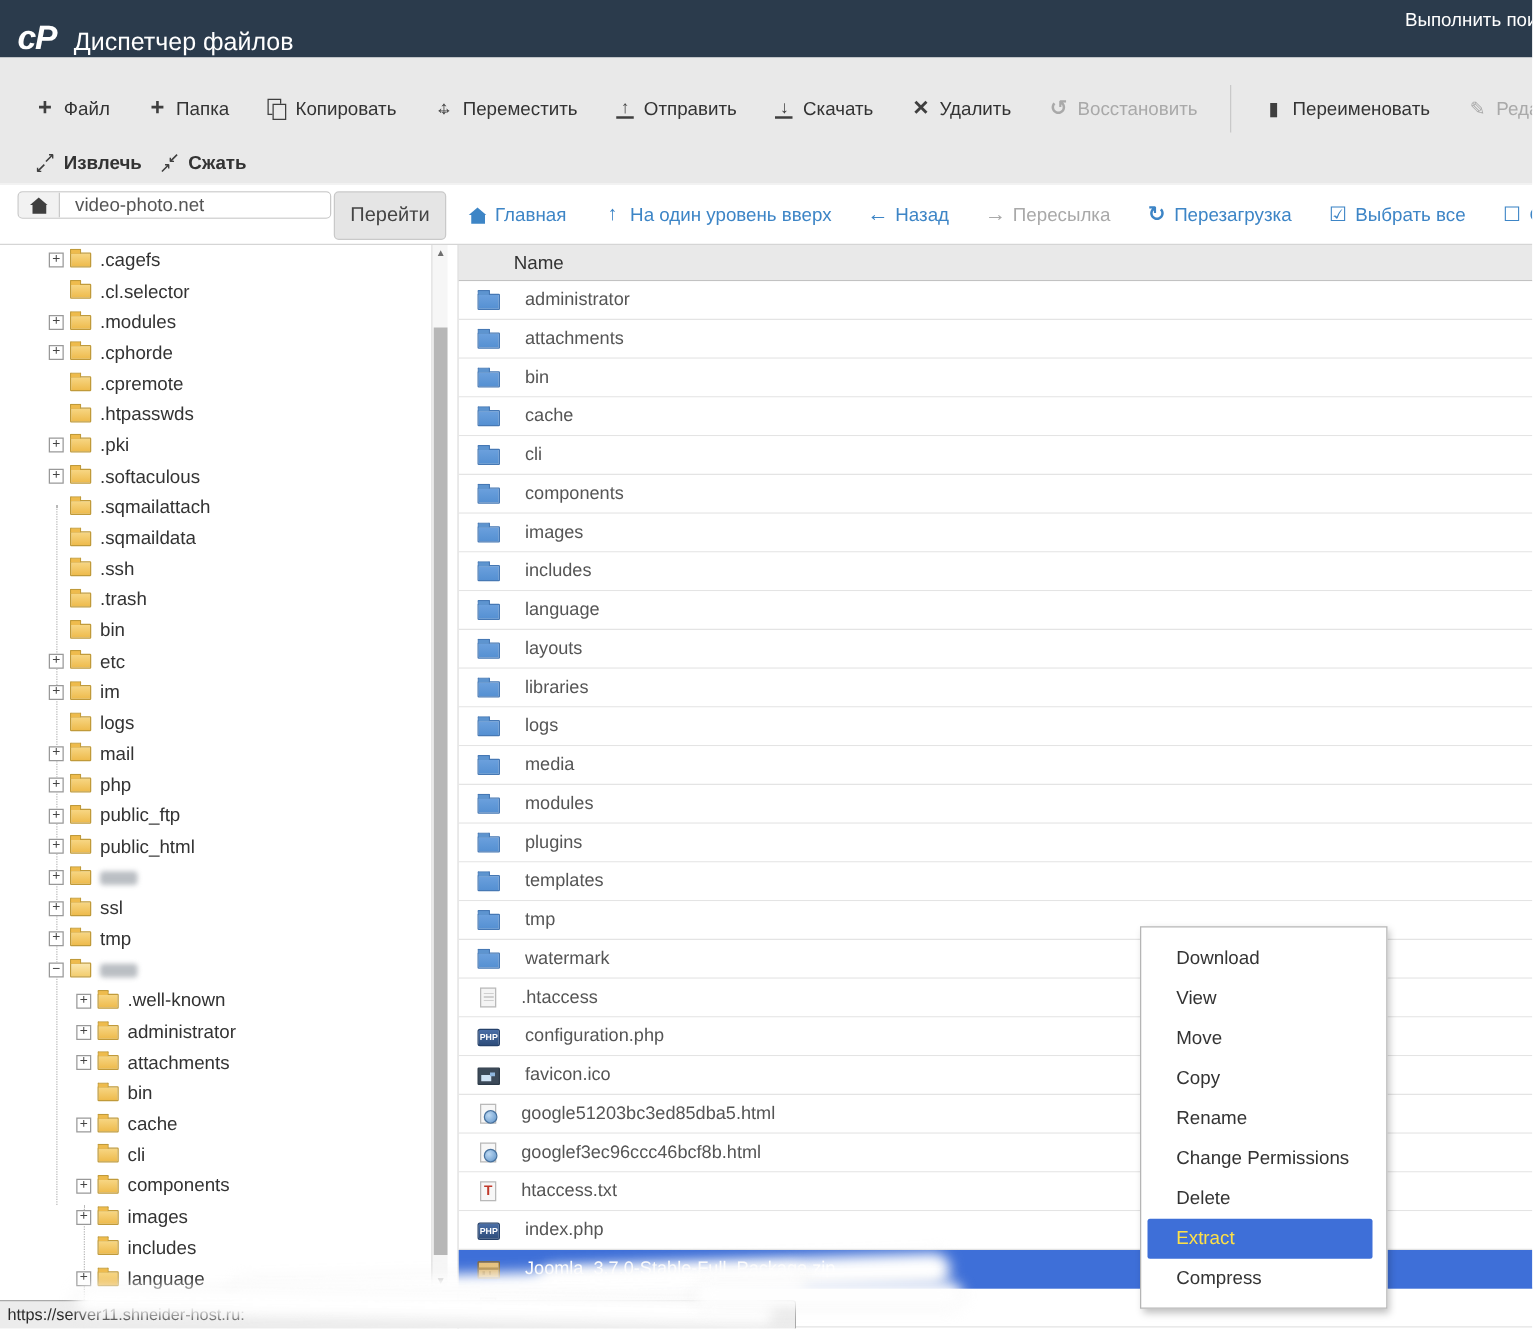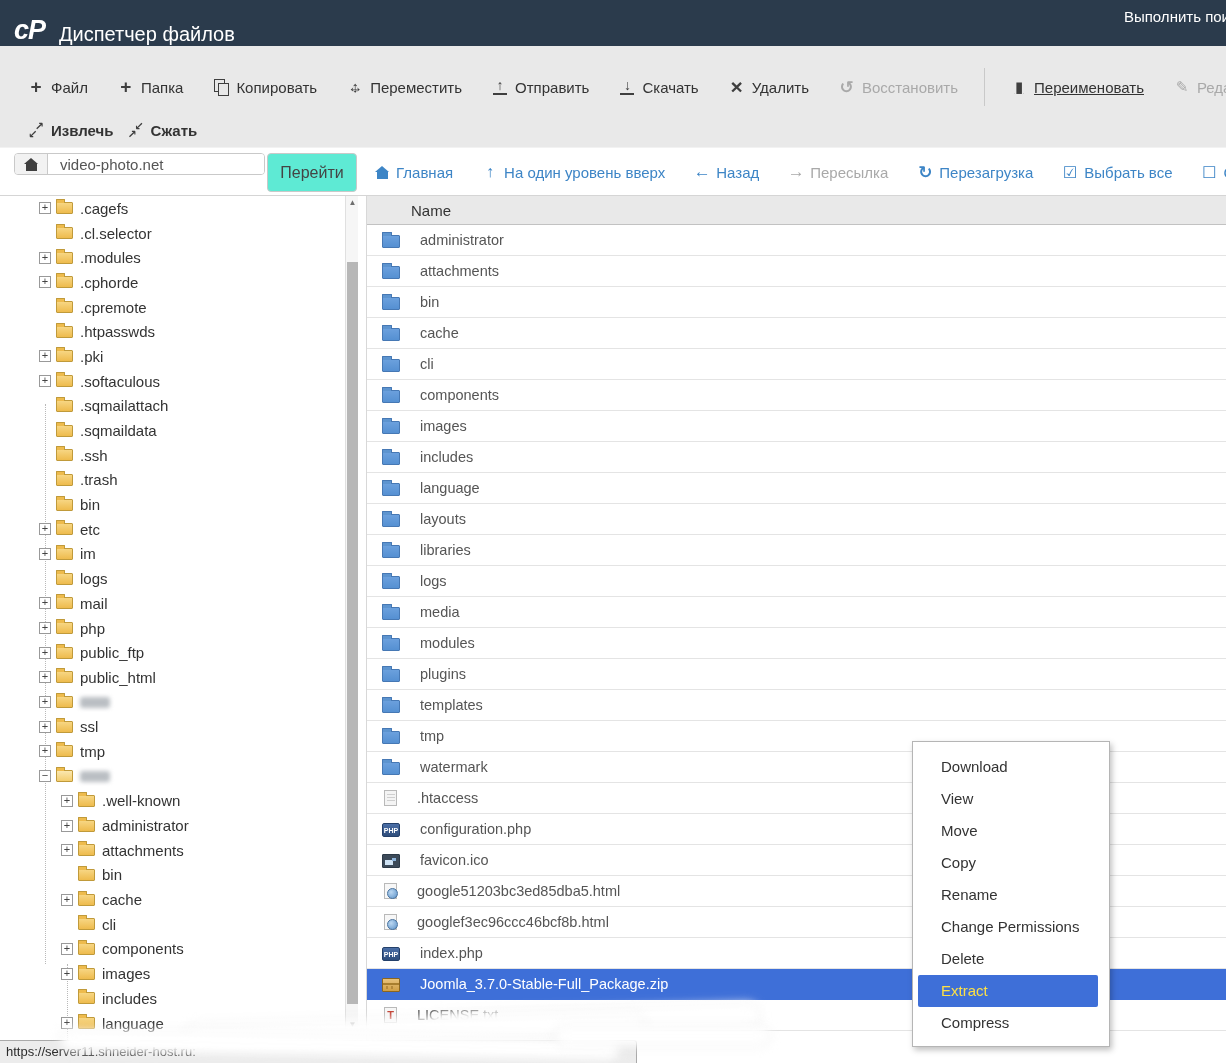--- a/index.html
+++ b/index.html
@@ -16,21 +16,21 @@
   .search-link{position:absolute;right:-4px;top:8px;font-size:15px;white-space:nowrap;color:#fff;}
 
   
   .toolbar{position:absolute;left:0;top:46px;width:1226px;height:101px;background:var(--toolbar-bg);overflow:hidden;}
   .tb-row{display:flex;align-items:center;white-space:nowrap;}
   .tb-row1{margin:22px 0 0 28px;gap:30px;}
   .tb-row2{margin:16px 0 0 28px;gap:14px;font-weight:bold;}
   .tb-btn{display:flex;align-items:center;gap:7px;font-size:15px;color:#333;cursor:pointer;}
   .tb-btn.m-disabled{color:#aaahsl;color:#a9a9a9;}
   .tb-btn.m-disabled .tbi{color:#a9a9a9;border-color:#a9a9a9;}
-  .tb-btn.m-divider_before{border-left:1px solid #c9c9c9;padding-left:26px;margin-left:-4px;height:38px;text-decoration:underline;}
+  .tb-btn.m-divider_before{border-left:1px solid #c9c9c9;padding-left:26px;margin-left:-4px;height:38px;}
   .tbi{display:inline-flex;align-items:center;justify-content:center;width:16px;height:16px;color:#3f3f3f;font-style:normal;position:relative;flex:0 0 auto;}
   .ic-plus::before{content:"+";font-weight:900;font-size:19px;line-height:14px;}
   .ic-copy::before{content:"";position:absolute;left:1px;top:0;width:9px;height:11px;border:1.5px solid currentColor;background:var(--toolbar-bg);}
   .ic-copy::after{content:"";position:absolute;left:5px;top:4px;width:9px;height:11px;border:1.5px solid currentColor;background:var(--toolbar-bg);}
   .ic-move::before{content:"↔";position:absolute;font-weight:900;font-size:15px;line-height:16px;}
   .ic-move::after{content:"↕";position:absolute;font-weight:900;font-size:15px;line-height:16px;}
   .ic-upload::before{content:"↑";font-weight:900;font-size:14px;position:absolute;top:-2px;}
   .ic-upload::after{content:"";position:absolute;left:1px;right:1px;bottom:0;height:2px;background:currentColor;}
   .ic-download::before{content:"↓";font-weight:900;font-size:14px;position:absolute;top:-2px;}
   .ic-download::after{content:"";position:absolute;left:1px;right:1px;bottom:0;height:2px;background:currentColor;}
@@ -41,21 +41,21 @@
   .ic-extract::before{content:"↗";position:absolute;right:0;top:-3px;font-weight:900;font-size:11px;}
   .ic-extract::after{content:"↙";position:absolute;left:0;bottom:-2px;font-weight:900;font-size:11px;}
   .ic-compress::before{content:"↙";position:absolute;right:0;top:-3px;font-weight:900;font-size:11px;}
   .ic-compress::after{content:"↗";position:absolute;left:0;bottom:-2px;font-weight:900;font-size:11px;}
 
   
   .navbar{position:absolute;left:0;top:147px;width:1226px;height:49px;background:#fff;border-bottom:1px solid #d5d5d5;border-top:1px solid #f2f2f2;overflow:hidden;}
   .path-group{position:absolute;left:14px;top:5px;height:22px;display:flex;border:1px solid #c9c9c9;border-radius:4px;overflow:hidden;background:#fff;}
   .home-btn{width:33px;display:flex;align-items:center;justify-content:center;background:#f2f2f2;border-right:1px solid #c9c9c9;cursor:pointer;color:#444;}
   .path-input{border:none;outline:none;width:216px;padding:0 12px;font-size:15px;color:#555;}
-  .go-btn{position:absolute;left:267px;top:5px;width:90px;height:39px;background:#5eead4;border:1px solid #c9c9c9;border-radius:4px;font-size:16px;color:#444;display:flex;align-items:center;justify-content:center;cursor:pointer;}
+  .go-btn{position:absolute;left:267px;top:5px;width:90px;height:39px;background:#e5e5e5;border:1px solid #c9c9c9;border-radius:4px;font-size:16px;color:#444;display:flex;align-items:center;justify-content:center;cursor:pointer;}
   .nav-links{position:absolute;left:375px;top:0;height:48px;display:flex;align-items:center;gap:29px;white-space:nowrap;}
   .nav-link{display:flex;align-items:center;gap:6px;font-size:15px;color:var(--link);cursor:pointer;}
   .nav-link.m-disabled{color:#a9a9a9;}
   .nav-link.m-disabled .tbi{color:#a9a9a9;}
   .nav-link .tbi{color:var(--link);}
   .ic-home{width:15px;height:13px;}
   .ic-home::before{content:"";position:absolute;top:0;left:0;border-left:7.5px solid transparent;border-right:7.5px solid transparent;border-bottom:6px solid currentColor;}
   .ic-home::after{content:"";position:absolute;top:6px;left:2px;width:11px;height:7px;background:currentColor;}
   .ic-up::before{content:"↑";font-weight:900;font-size:16px;}
   .ic-back::before{content:"←";font-weight:900;font-size:17px;}
@@ -511,20 +511,24 @@
         </div>
         <div class="file-row">
           <span class="fico ic-html"></span>
           <span class="fname">google51203bc3ed85dba5.html</span>
         </div>
         <div class="file-row">
           <span class="fico ic-html"></span>
           <span class="fname">googlef3ec96ccc46bcf8b.html</span>
         </div>
         <div class="file-row">
+          <span class="fico ic-txt"></span>
+          <span class="fname">htaccess.txt</span>
+        </div>
+        <div class="file-row">
           <span class="fico ic-php"></span>
           <span class="fname">index.php</span>
         </div>
         <div class="file-row m-selected">
           <span class="fico ic-zip"></span>
           <span class="fname">Joomla_3.7.0-Stable-Full_Package.zip</span>
         </div>
         <div class="file-row">
           <span class="fico ic-txt"></span>
           <span class="fname">LICENSE.txt</span>

